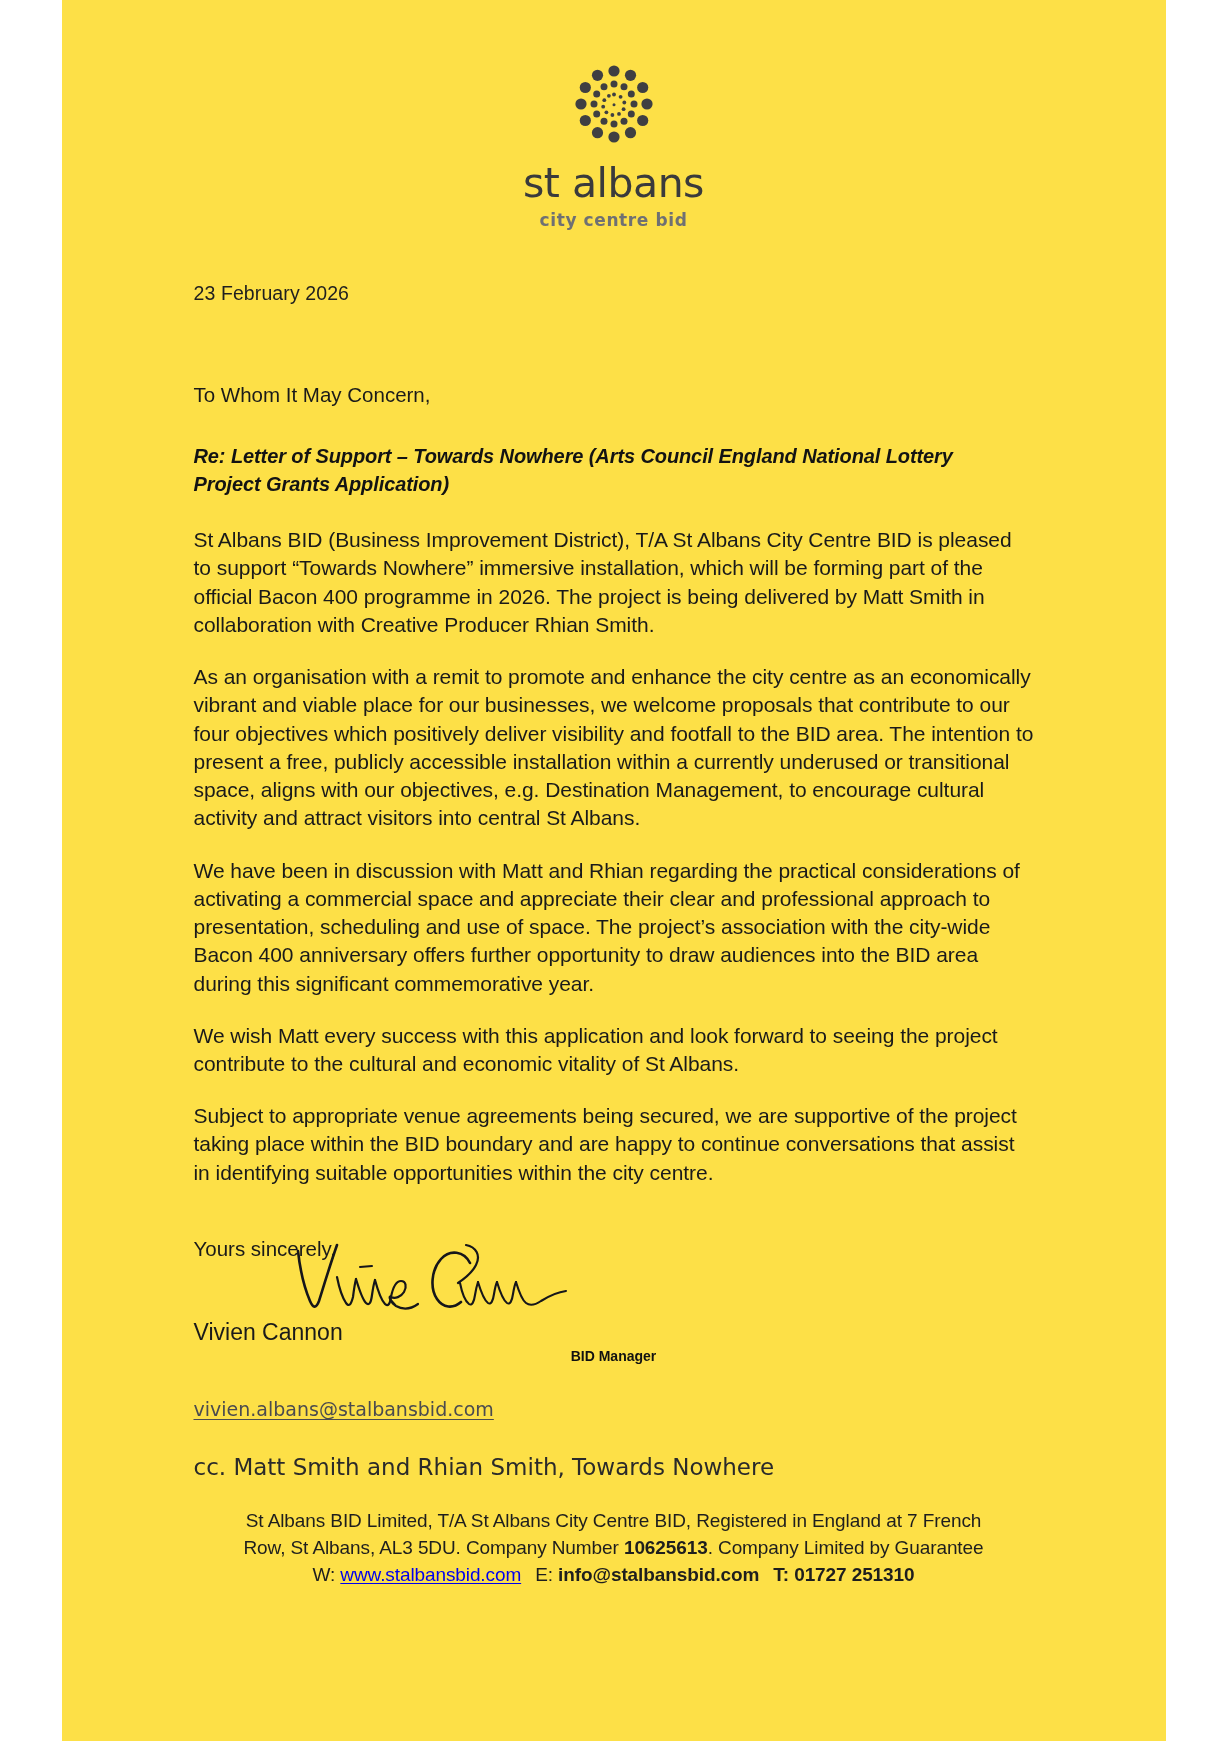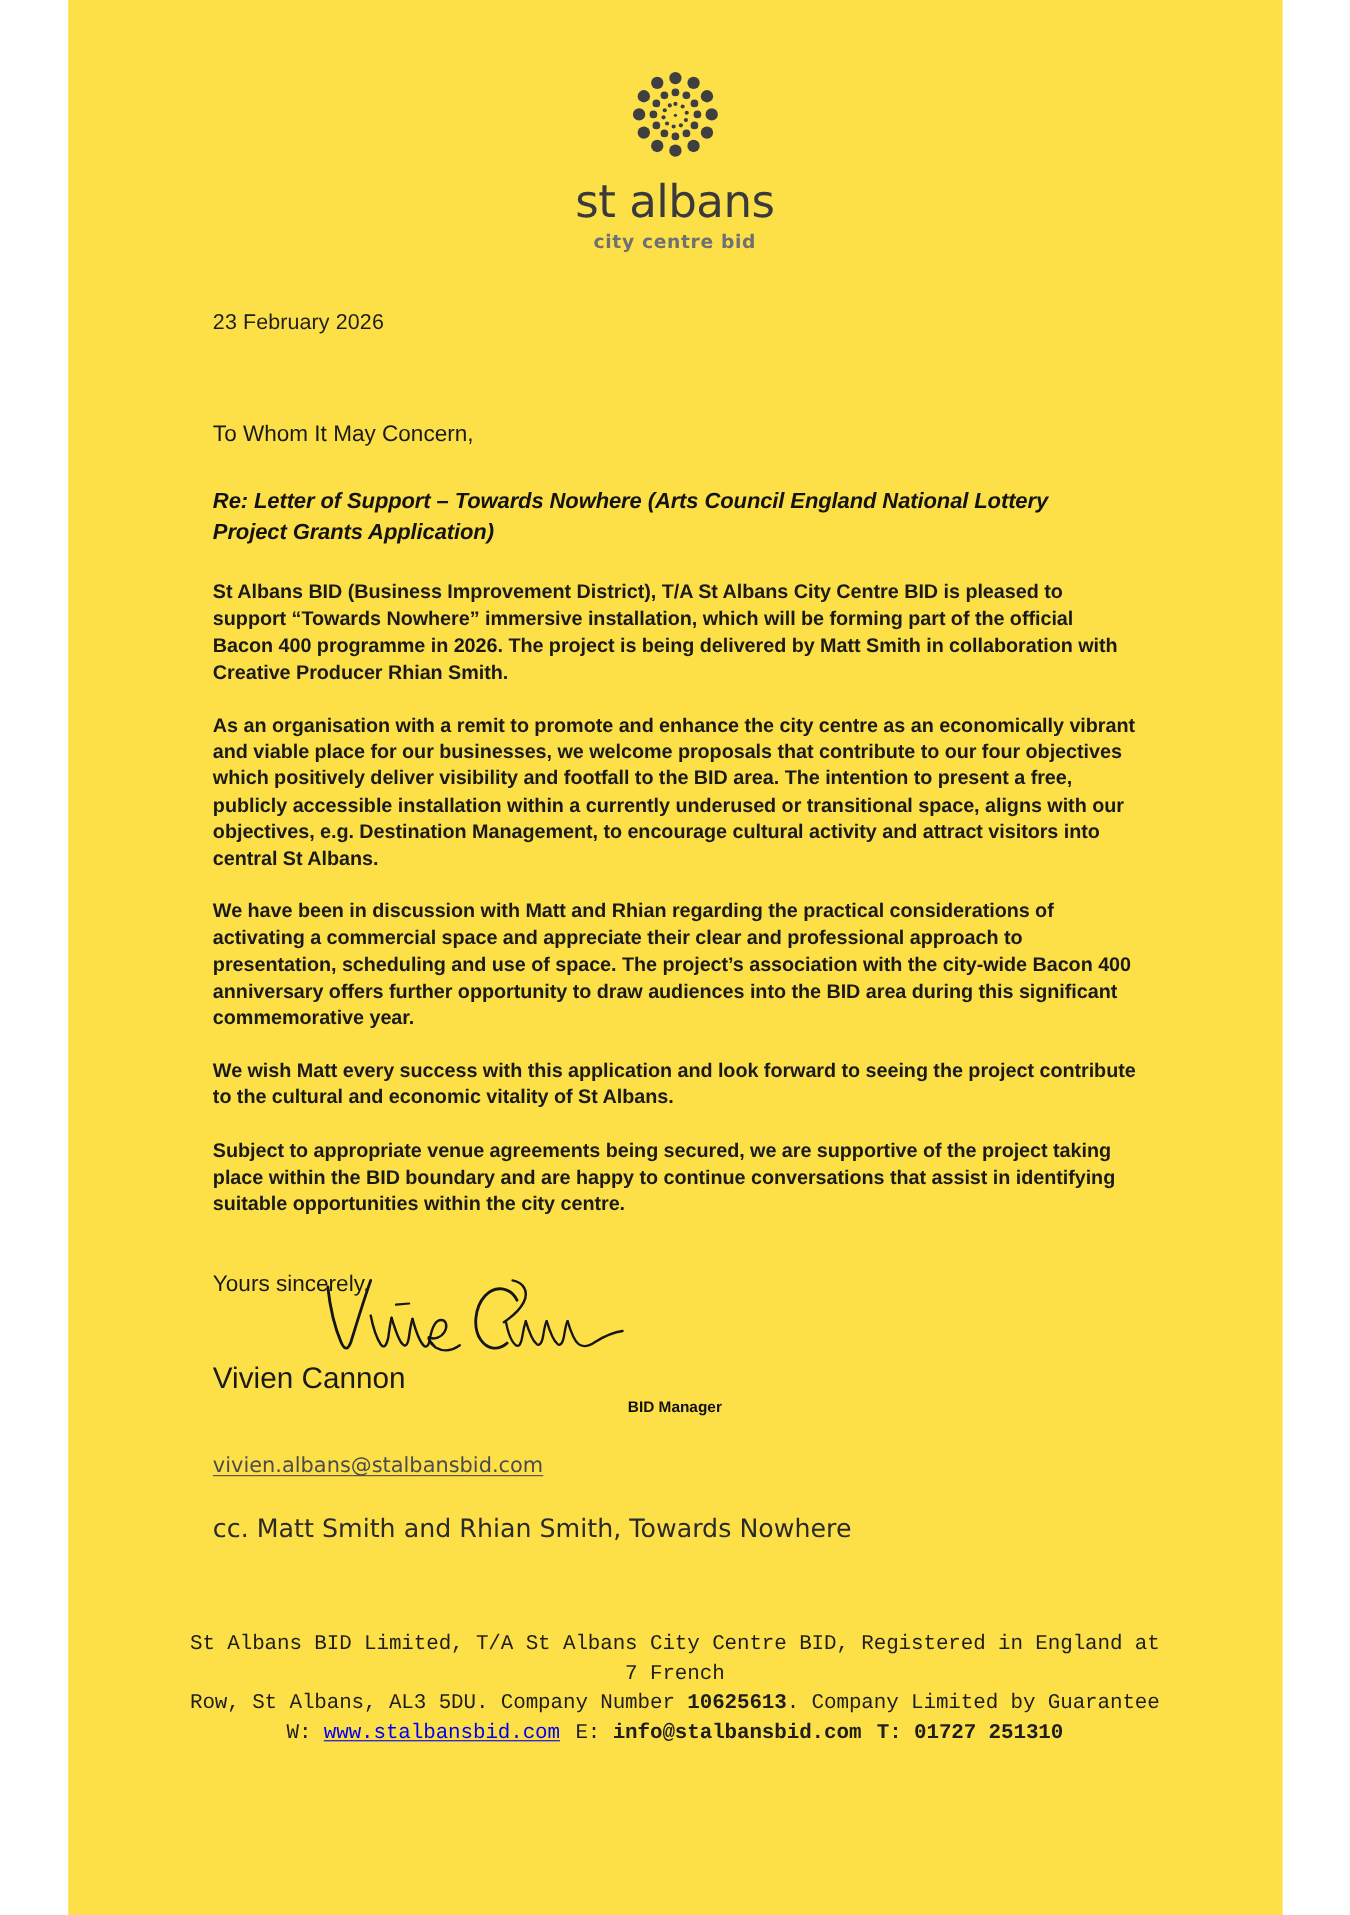--- a/index.html
+++ b/index.html
@@ -67,44 +67,43 @@
     font-size: 20px;
     font-weight: bold;
     line-height: 1.38;
     letter-spacing: -0.1px;
     color: #131313;
     max-width: 830px;
     font-style: italic;
   }
   .para {
     margin-top: 24px;
-    font-size: 18px;
+    font-size: 21px;
     line-height: 1.345;
     color: #1a1a1a;
     letter-spacing: -0.05px;
     max-width: 845px;
-    font-weight: bold;
   }
   .para.first { margin-top: 28px; }
 
   
   .signoff {
     margin-top: 50px;
     font-size: 20.5px;
     color: #1a1a1a;
   }
   .signature-wrap {
     height: 84px;
     margin-top: -22px;
     margin-left: 44px;
     position: relative;
   }
   .sig-svg { display: block; }
   .sig-name {
-    font-size: 27px;
+    font-size: 23px;
     color: #1a1a1a;
     margin-top: -4px;
   }
   .sig-title {
     font-size: 14px;
     font-weight: bold;
     color: #111111;
     margin-top: 2px;
     text-align: center;
   }
@@ -124,21 +123,21 @@
     color: #2a2a2a;
   }
 
   
   .footer {
     position: absolute;
     left: 0;
     right: 0;
     bottom: 152px;
     text-align: center;
-    font-family: Liberation Mono, monospace;
+    font-family: Liberation Sans, sans-serif;
     font-size: 19px;
     line-height: 1.42;
     color: #1e1e1e;
     padding: 0 110px;
     letter-spacing: -0.1px;
   }
   .footer .fline { display: block; }
   .footer b { font-weight: bold; }
   .footer .uline { text-decoration: underline; text-underline-offset: 2px; }
   .footer .gap { display: inline-block; width: 14px; }

